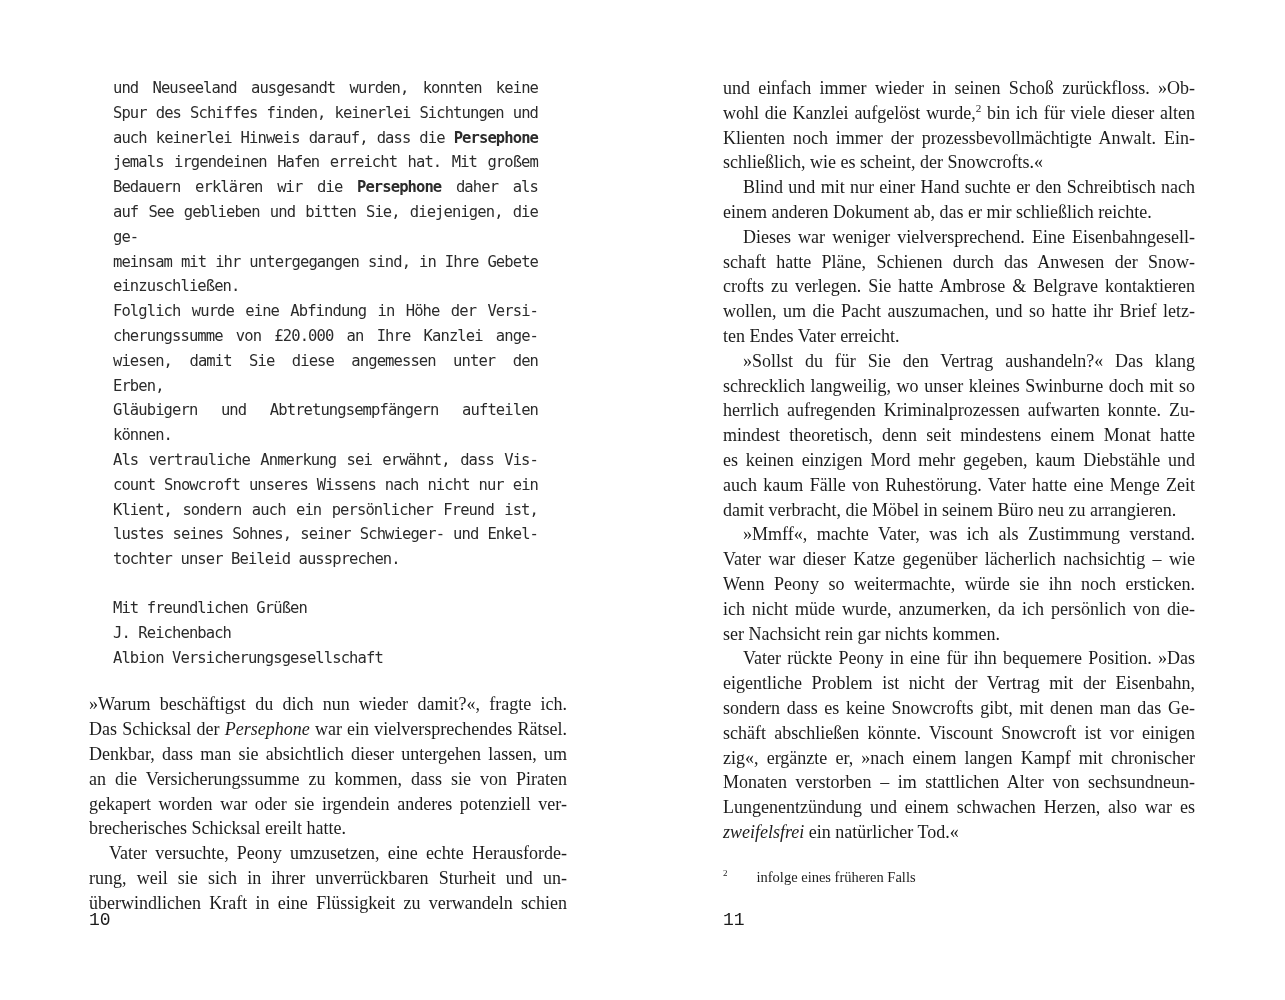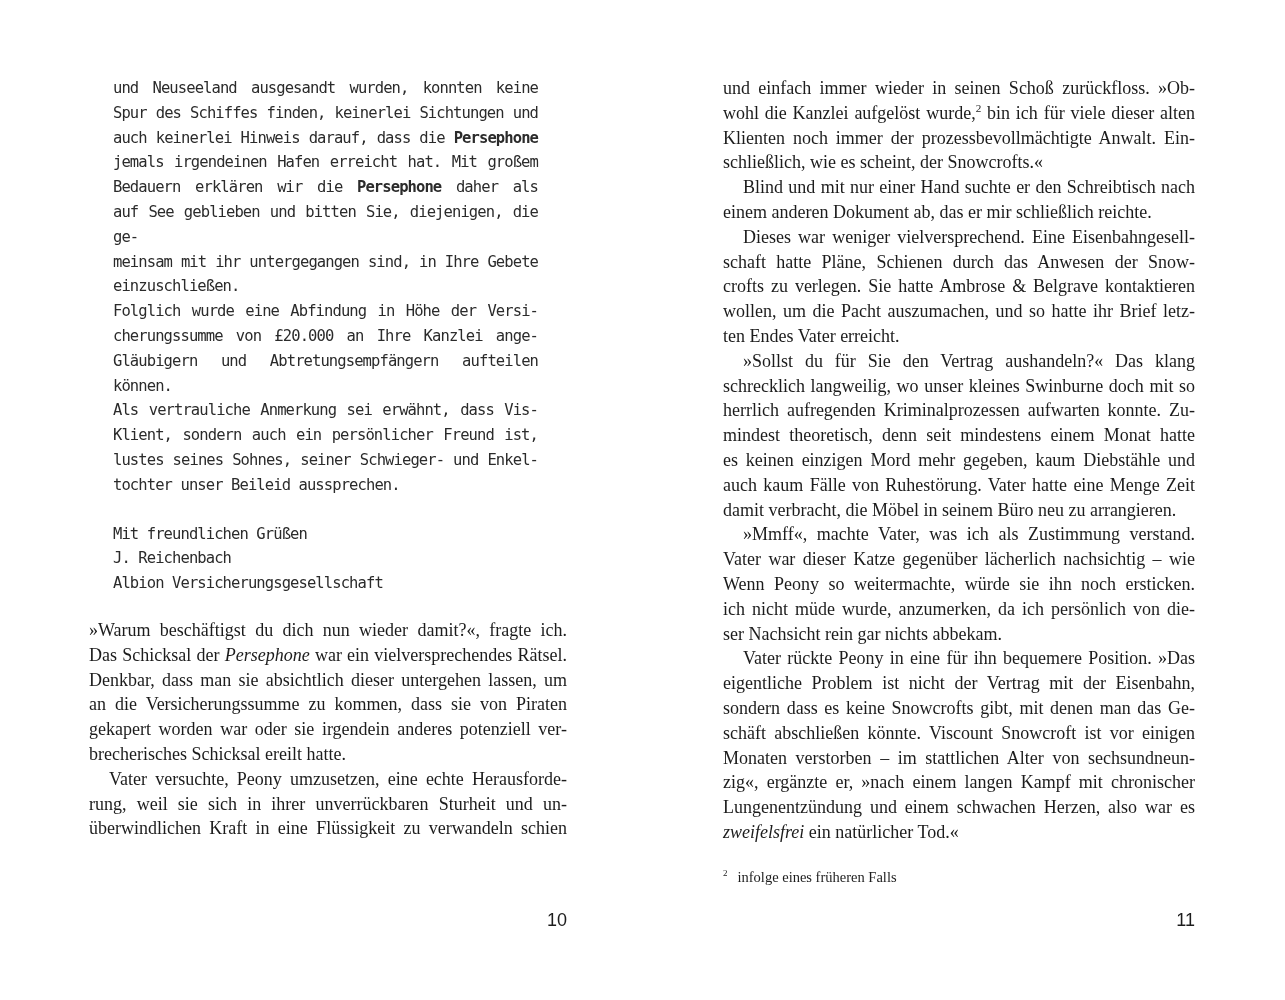--- a/index.html
+++ b/index.html
@@ -75,29 +75,29 @@
   }
 
   .footnote {
     font-family: "Liberation Serif", serif;
     font-size: 14.5px;
     line-height: 20px;
     color: var(--ink, #1c1c1c);
     margin-top: 22px;
     text-align: left;
   }
-  .footnote .fn-text { margin-left: 10px; }
+  .footnote .fn-text { margin-left: 29px; }
 
   .page-number {
     position: absolute;
     top: 910px;
     left: 0;
     right: 0;
-    text-align: right;
-    font-family: Liberation Sans, sans-serif;
+    text-align: left;
+    font-family: Liberation Mono, monospace;
     font-size: 18px;
     color: var(--ink, #1c1c1c);
   }
 </style>
 </head>
 <body>
 
 <div class="spread">
 
   <div class="page page-left">
@@ -108,25 +108,27 @@
           <div class="line">auch keinerlei Hinweis darauf, dass die <strong>Persephone</strong></div>
           <div class="line">jemals irgendeinen Hafen erreicht hat. Mit großem</div>
           <div class="line">Bedauern erklären wir die <strong>Persephone</strong> daher als</div>
           <div class="line">auf See geblieben und bitten Sie, diejenigen, die ge-</div>
           <div class="line">meinsam mit ihr untergegangen sind, in Ihre Gebete</div>
           <div class="line last">einzuschließen.</div>
         </div>
         <div class="para typewriter">
           <div class="line">Folglich wurde eine Abfindung in Höhe der Versi-</div>
           <div class="line">cherungssumme von £20.000 an Ihre Kanzlei ange-</div>
+          <div class="line">wiesen, damit Sie diese angemessen unter den Erben,</div>
           <div class="line">Gläubigern und Abtretungsempfängern aufteilen</div>
           <div class="line last">können.</div>
         </div>
         <div class="para typewriter">
           <div class="line">Als vertrauliche Anmerkung sei erwähnt, dass Vis-</div>
+          <div class="line">count Snowcroft unseres Wissens nach nicht nur ein</div>
           <div class="line">Klient, sondern auch ein persönlicher Freund ist,</div>
           <div class="line">lustes seines Sohnes, seiner Schwieger- und Enkel-</div>
           <div class="line last">tochter unser Beileid aussprechen.</div>
         </div>
         <div style="height: 24px;"></div>
         <div class="para typewriter">
           <div class="line last">Mit freundlichen Grüßen</div>
           <div class="line last">J. Reichenbach</div>
           <div class="line last">Albion Versicherungsgesellschaft</div>
         </div>
@@ -174,29 +176,29 @@
           <div class="line">mindest theoretisch, denn seit mindestens einem Monat hatte</div>
           <div class="line">es keinen einzigen Mord mehr gegeben, kaum Diebstähle und</div>
           <div class="line">auch kaum Fälle von Ruhestörung. Vater hatte eine Menge Zeit</div>
           <div class="line last">damit verbracht, die Möbel in seinem Büro neu zu arrangieren.</div>
         </div>
         <div class="para serif">
           <div class="line indent">»Mmff«, machte Vater, was ich als Zustimmung verstand.</div>
           <div class="line">Vater war dieser Katze gegenüber lächerlich nachsichtig – wie</div>
           <div class="line">Wenn Peony so weitermachte, würde sie ihn noch ersticken.</div>
           <div class="line">ich nicht müde wurde, anzumerken, da ich persönlich von die-</div>
-          <div class="line last">ser Nachsicht rein gar nichts abbekam.</div>
+          <div class="line last">ser Nachsicht rein gar nichts kommen.</div>
         </div>
         <div class="para serif">
           <div class="line indent">Vater rückte Peony in eine für ihn bequemere Position. »Das</div>
           <div class="line">eigentliche Problem ist nicht der Vertrag mit der Eisenbahn,</div>
           <div class="line">sondern dass es keine Snowcrofts gibt, mit denen man das Ge-</div>
           <div class="line">schäft abschließen könnte. Viscount Snowcroft ist vor einigen</div>
+          <div class="line">zig«, ergänzte er, »nach einem langen Kampf mit chronischer</div>
           <div class="line">Monaten verstorben – im stattlichen Alter von sechsundneun-</div>
-          <div class="line">zig«, ergänzte er, »nach einem langen Kampf mit chronischer</div>
           <div class="line">Lungenentzündung und einem schwachen Herzen, also war es</div>
           <div class="line last"><em>zweifelsfrei</em> ein natürlicher Tod.«</div>
         </div>
         <div class="footnote"><sup class="fn-marker">2</sup><span class="fn-text">infolge eines früheren Falls</span></div>
       </div>
     <div class="page-number">11</div>
   </div>
 
 </div>
 

